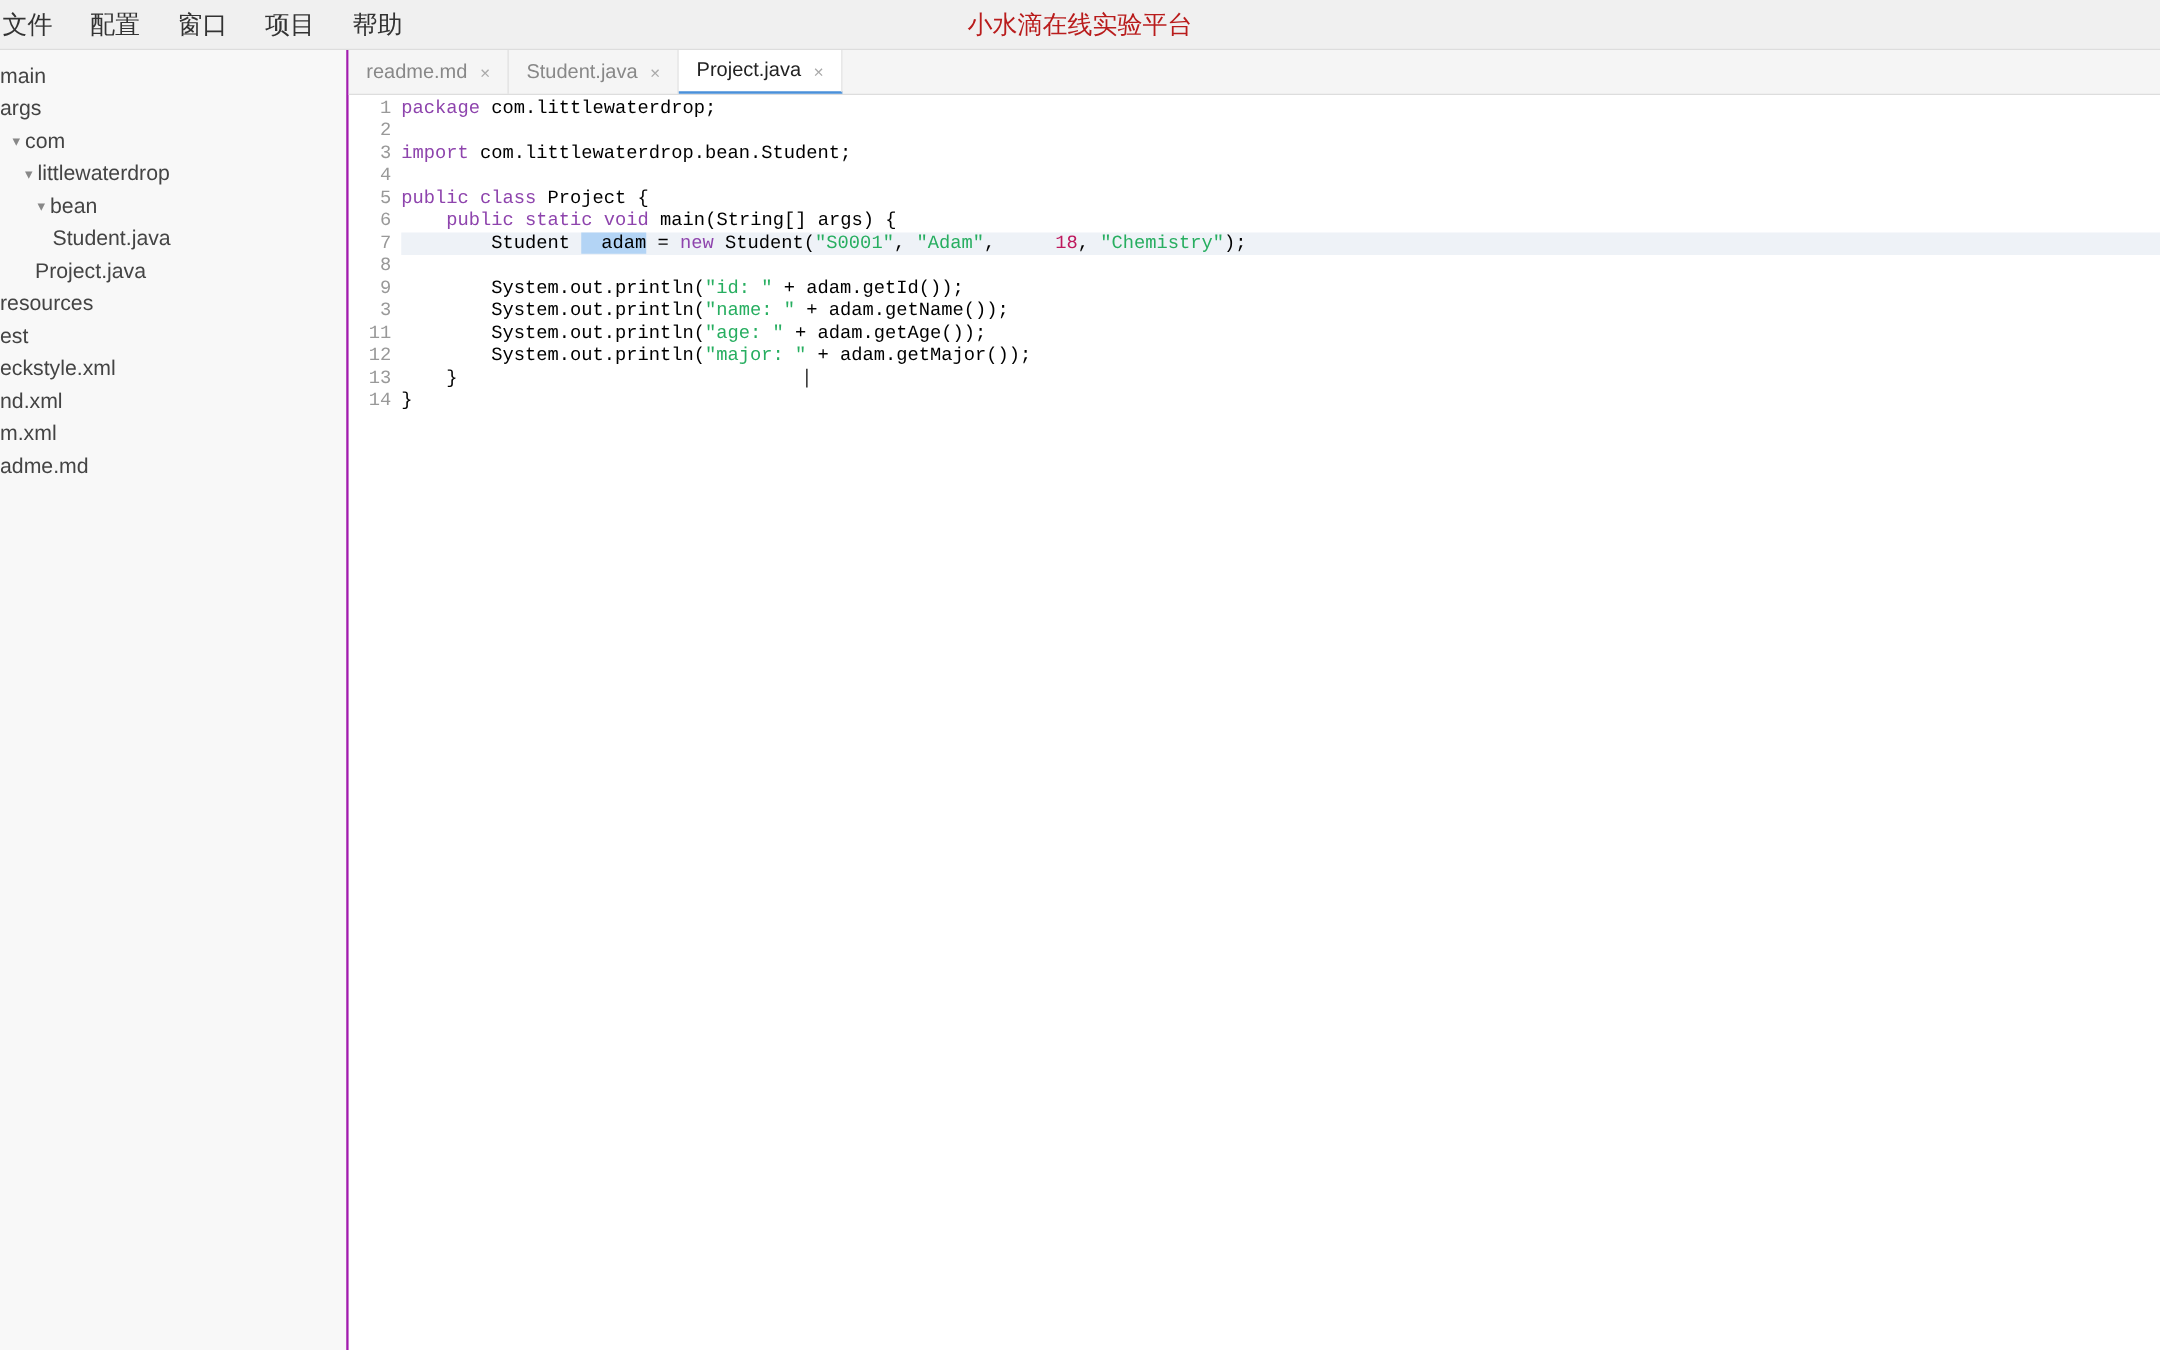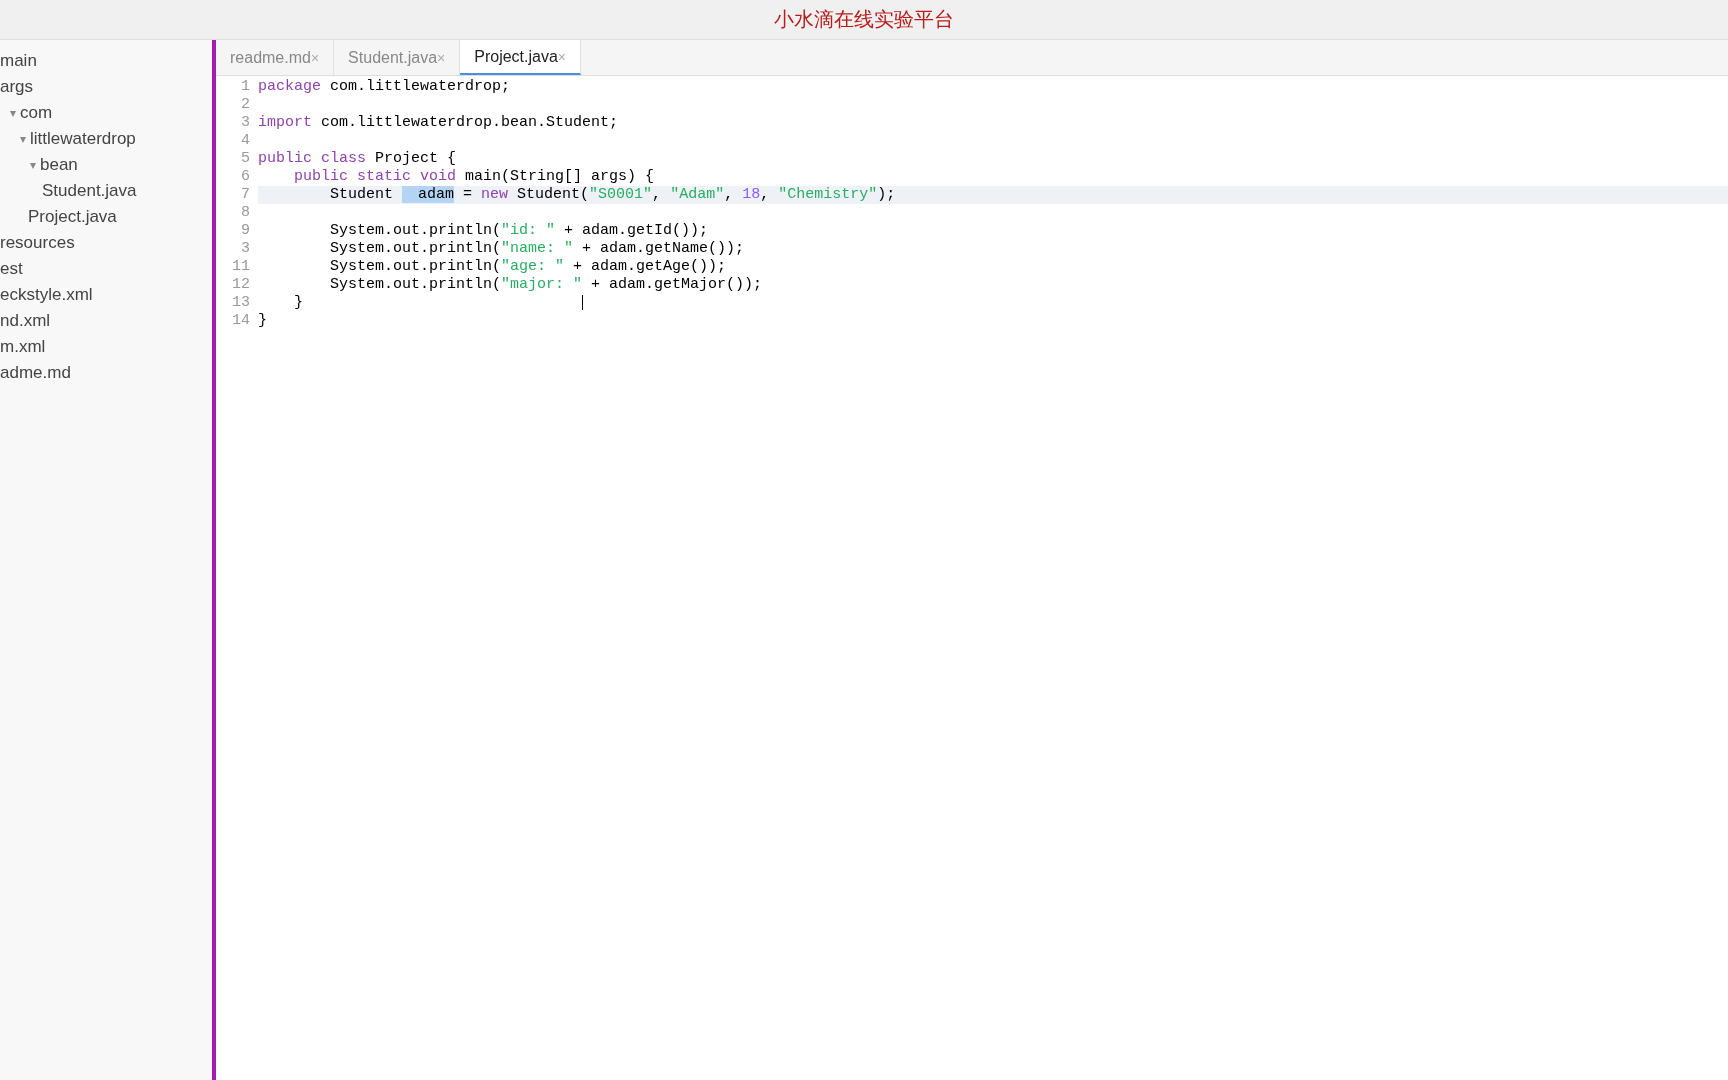--- a/index.html
+++ b/index.html
@@ -33,23 +33,23 @@
       left: 50%;
       transform: translateX(-50%);
       font-size: 20px;
       color: #b91c1c;
     }
     .main-area {
       display: flex;
       height: calc(100% - 40px);
     }
     .sidebar {
-      width: 216px;
+      width: 279px;
       background: #f8f8f8;
-      border-right: 4px solid #a21caf;
+      border-right: 2px solid #a21caf;
       padding-top: 8px;
       overflow: hidden;
     }
     .tree-item {
       font-size: 17px;
       color: #444;
       padding: 3px 0;
       cursor: pointer;
       white-space: nowrap;
       display: flex;
@@ -81,20 +81,21 @@
       background: #f5f5f5;
     }
     .tab {
       display: flex;
       align-items: center;
       padding: 0 14px;
       font-size: 16px;
       color: #888;
       cursor: pointer;
       border-right: 1px solid #e0e0e0;
+      gap: 10px;
     }
     .tab.active {
       color: #222;
       background: #fff;
       border-bottom: 2px solid #4a90d9;
     }
     .tab-close {
       color: #aaa;
       font-size: 14px;
     }
@@ -117,34 +118,41 @@
     .gutter div { height: 18px; }
     .code {
       flex: 1;
       padding-top: 2px;
       white-space: pre;
     }
     .code-line { height: 18px; }
     .code-line.current { background: #eef2f7; }
     .kw { color: #8e44ad; }
     .str { color: #27ae60; }
-    .num { color: #8b5cf6; }
+    .num { color: #be185d; margin-left: 39px; }
     .sel { background: #b3d4f5; padding-left: 16px; }
     .cursor {
       display: inline-block;
       width: 1px;
       height: 15px;
       background: #000;
       vertical-align: middle;
     }
   </style>
 </head>
 <body>
 
 <div class="menubar">
+  <div class="menu-items" id="menu-items">
+      <div class="menu-item">文件</div>
+      <div class="menu-item">配置</div>
+      <div class="menu-item">窗口</div>
+      <div class="menu-item">项目</div>
+      <div class="menu-item">帮助</div>
+    </div>
   <div class="app-title">小水滴在线实验平台</div>
 </div>
 
 <div class="main-area">
   <div class="sidebar" id="sidebar-tree">
       <div class="tree-item indent-0">
         <span>main</span>
       </div>
       <div class="tree-item indent-0">
         <span>args</span>

